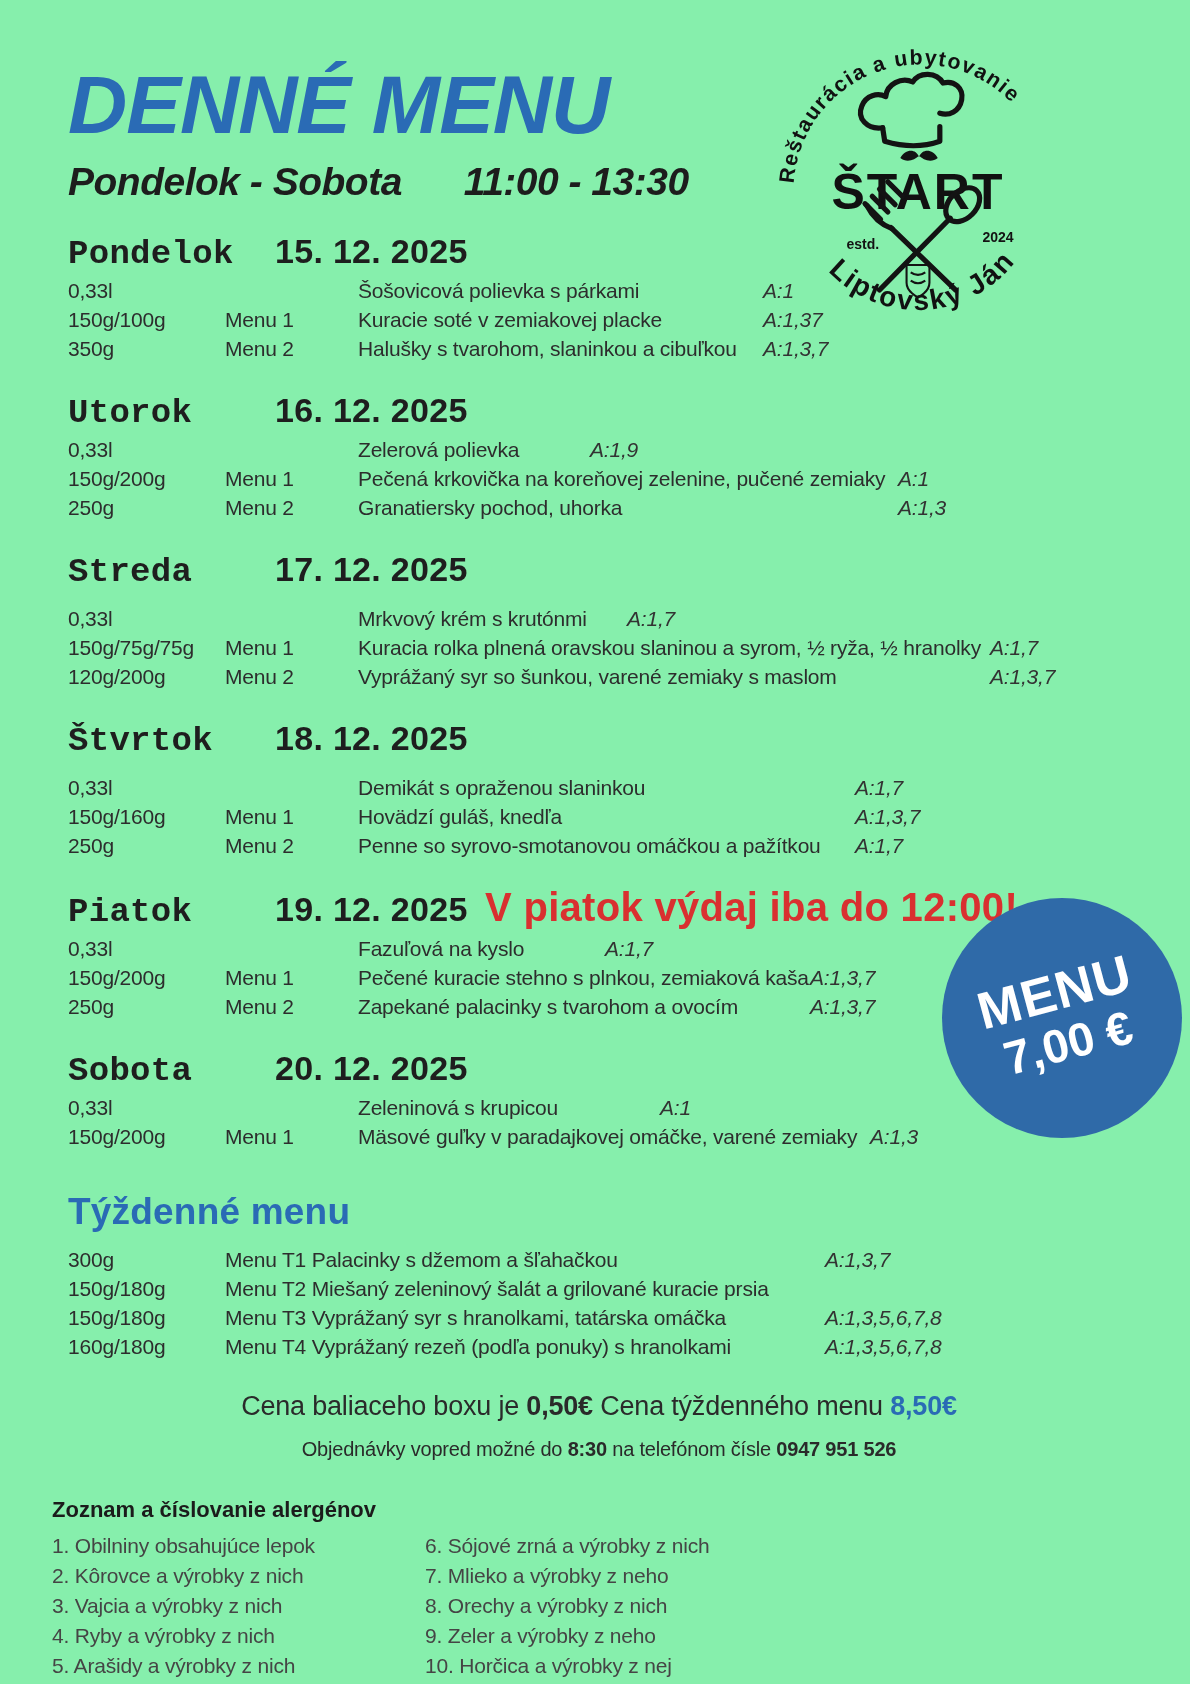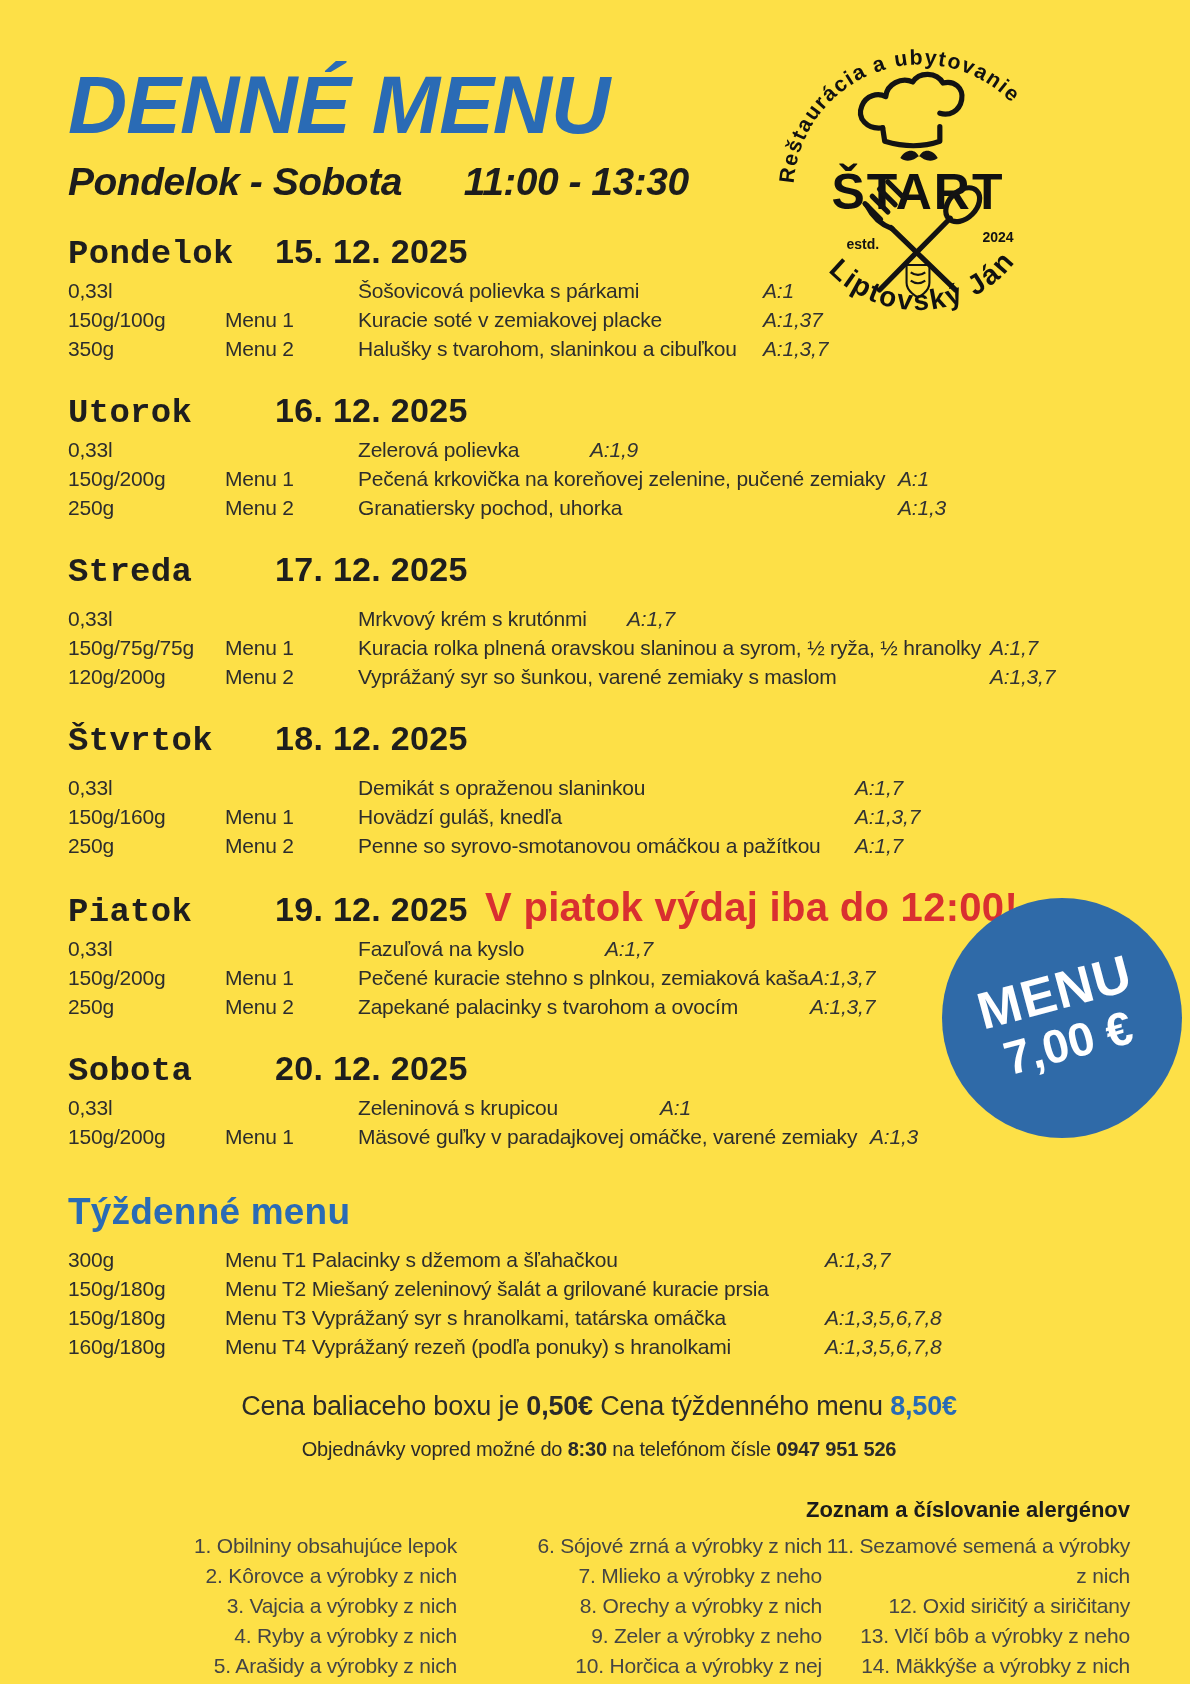--- a/index.html
+++ b/index.html
@@ -1,19 +1,19 @@
 <!DOCTYPE html>
 <html><head>
 <meta charset="utf-8">
 <style>
   html,body{margin:0;padding:0;background:#ffffff;}
   .page{
     position:relative;
     width:1190px;height:1684px;
-    background:#fde047;
+    background:#86efac;
     font-family:"Liberation Sans", sans-serif;
     color:#2d2d2d;
     overflow:hidden;
     box-sizing:border-box;
     padding:64px 60px 0 68px;
   }
   
   .title{
     margin:0;
     font-size:82px;line-height:1;
@@ -51,23 +51,23 @@
   .badge-line2{font-size:47px;line-height:54px;}
   
   .weekly-title{margin:40px 0 12px 0;font-size:37px;font-weight:700;color:#2a6bb5;letter-spacing:0.2px;}
   
   .price-line{margin:30px 0 0 0;text-align:center;font-size:27px;color:#2a2a2a;letter-spacing:-0.2px;}
   .price-line b{font-weight:700;}
   .price-blue{color:#2a6bb5;font-weight:700;}
   .orders-line{margin:16px 0 0 0;text-align:center;font-size:20px;color:#2a2a2a;letter-spacing:-0.2px;}
   .orders-line b{font-weight:700;}
   
-  .allergens{margin:36px 0 0 -16px;text-align:right;}
+  .allergens{margin:36px 0 0 -16px;}
   .alg-title{margin:0 0 8px 0;font-size:22px;font-weight:700;color:#1b1b1b;}
-  .alg-cols{display:flex;margin-left:32px;}
+  .alg-cols{display:flex;}
   .alg-cols ul{list-style:none;margin:0;padding:0;font-size:21px;line-height:30px;color:#454545;letter-spacing:-0.2px;}
   .alg-col1{width:373px;}
   .alg-col2{width:365px;}
   .alg-col3{flex:1;}
 </style>
 </head>
 <body>
 
 <div class="page">
 
@@ -306,22 +306,16 @@
         <li>4. Ryby a výrobky z nich</li>
         <li>5. Arašidy a výrobky z nich</li>
       </ul>
       <ul class="alg-col2">
         <li>6. Sójové zrná a výrobky z nich</li>
         <li>7. Mlieko a výrobky z neho</li>
         <li>8. Orechy a výrobky z nich</li>
         <li>9. Zeler a výrobky z neho</li>
         <li>10. Horčica a výrobky z nej</li>
       </ul>
-      <ul class="alg-col3">
-        <li>11. Sezamové semená a výrobky z nich</li>
-        <li>12. Oxid siričitý a siričitany</li>
-        <li>13. Vlčí bôb a výrobky z neho</li>
-        <li>14.  Mäkkýše a výrobky z nich</li>
-      </ul>
     </div>
   </section>
 
 </div>
 
 </body></html>

